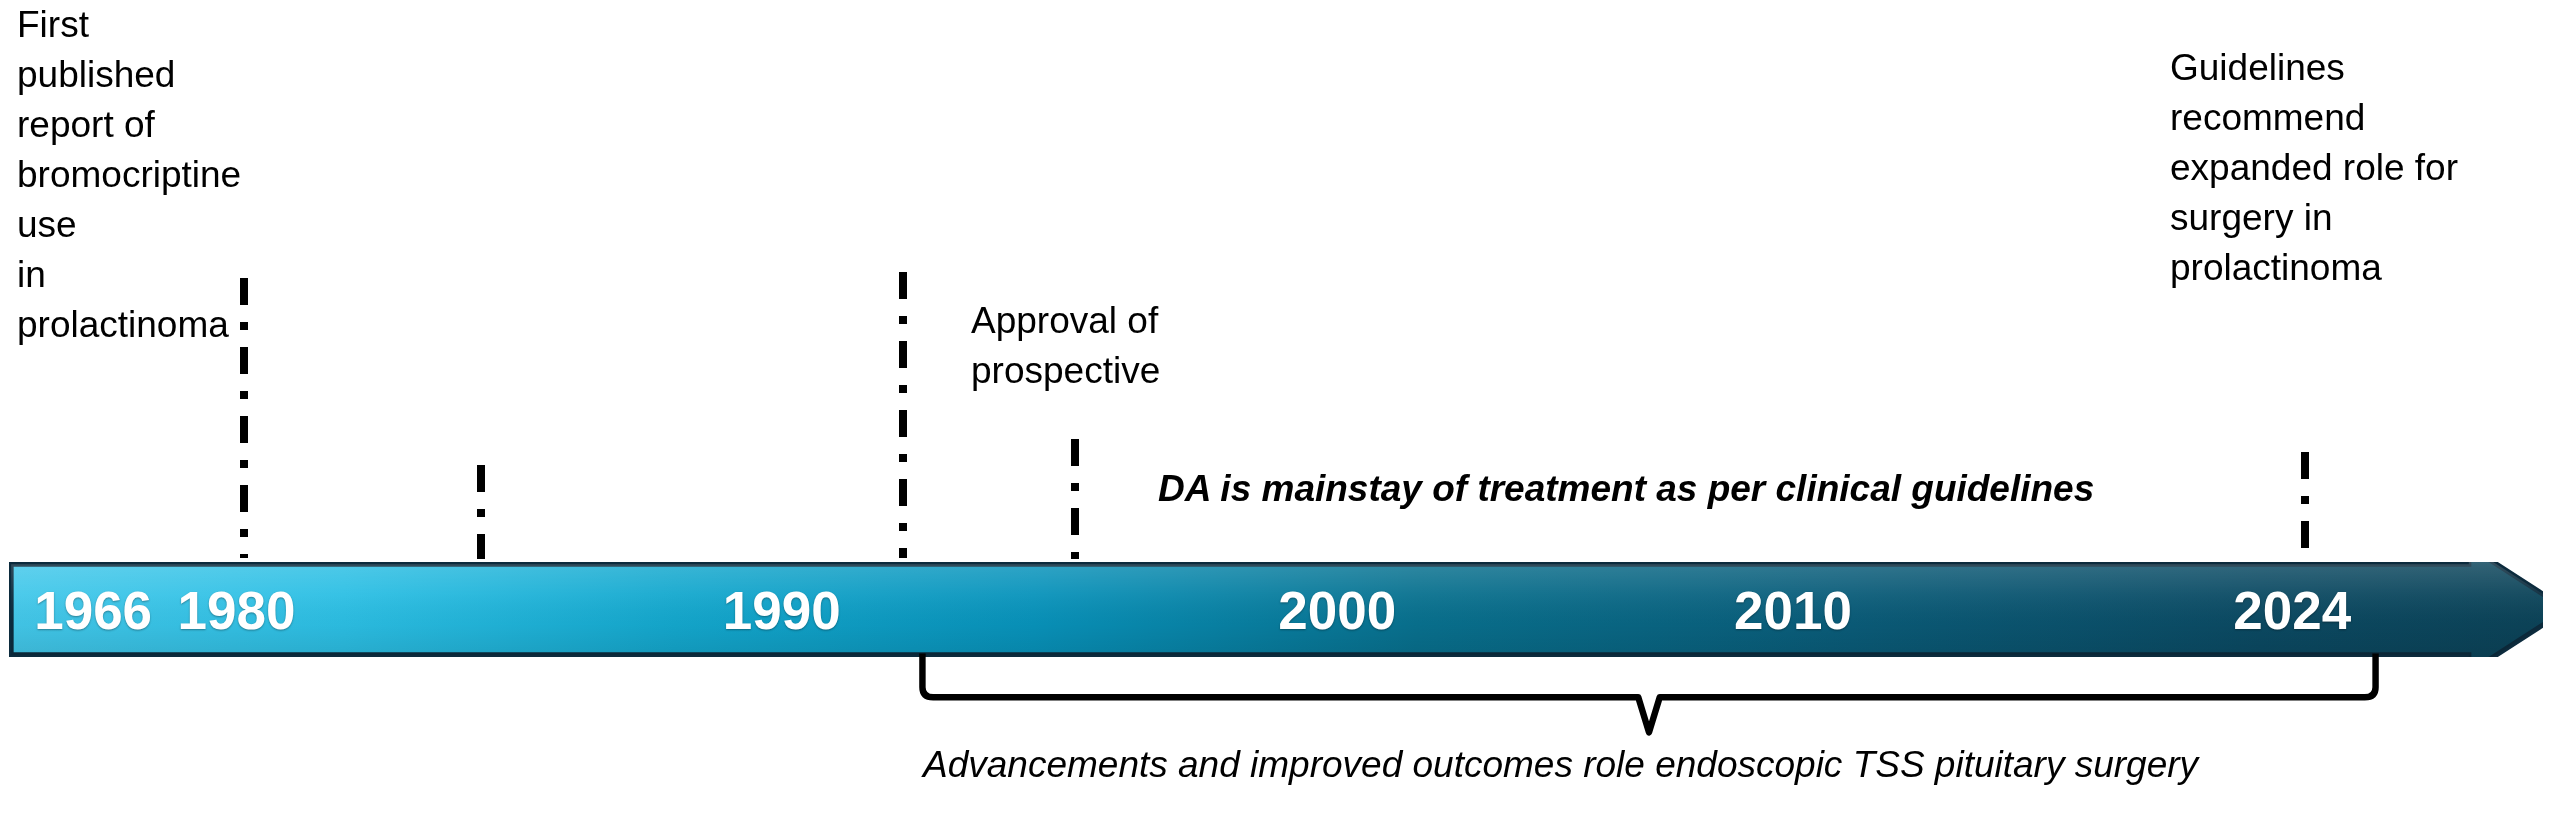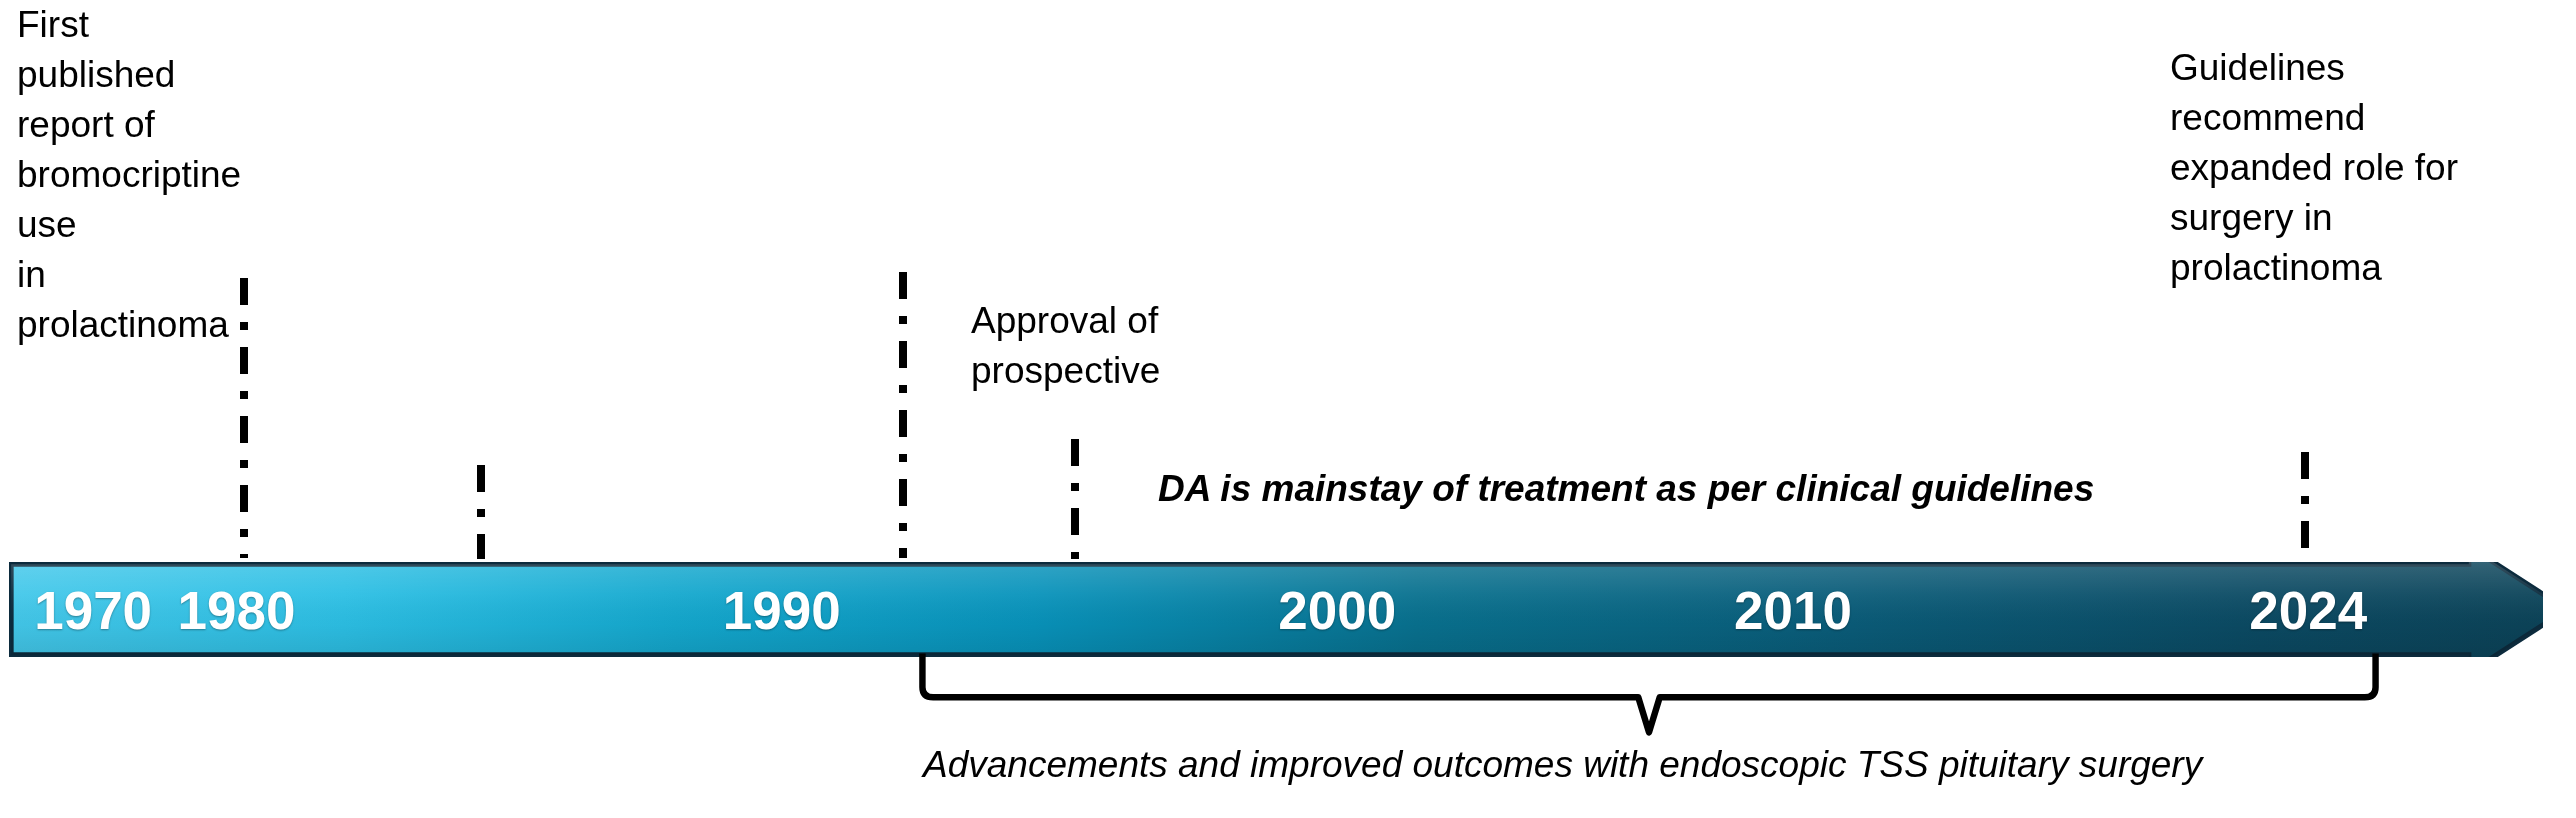--- a/index.html
+++ b/index.html
@@ -153,31 +153,31 @@
           <stop offset="62%" stop-color="#000000" stop-opacity="0.03"></stop>
           <stop offset="100%" stop-color="#000000" stop-opacity="0.14"></stop>
         </linearGradient>
       </defs>
       <path d="M3,3 L3438,3 L3438,-22 L3575,66.5 L3438,155 L3438,130 L3,130 Z" fill="url(#barGrad)" stroke="#0c2b3d" stroke-width="7" stroke-linejoin="miter"></path>
       <path d="M3,3 L3438,3 L3438,-22 L3575,66.5 L3438,155 L3438,130 L3,130 Z" fill="url(#barSheen)" stroke="none"></path>
     </svg>
   </div>
 
   <div class="tl-years">
-    <span class="yr" style="left:1.0%;">1970</span>
+    <span class="yr" style="left:1.0%;">1966</span>
     <span class="yr" style="left:6.6%;">1980</span>
     <span class="yr" style="left:27.9%;text-align:center;">1990</span>
     <span class="yr" style="left:49.6%;">2000</span>
     <span class="yr" style="left:67.4%;">2010</span>
-    <span class="yr" style="left:86.9%;margin-left:16px;">2024</span>
+    <span class="yr" style="left:86.9%;">2024</span>
   </div>
 
   <div class="brace">
     <svg viewBox="0 0 2050 120" preserveAspectRatio="none">
       <path d="M9,5 L9,52 Q9,66 24,66 L1010,66 L1025,115 L1040,66 L2026,66
                Q2041,66 2041,52 L2041,5" fill="none" stroke="#000000" stroke-width="9" stroke-linecap="butt" stroke-linejoin="round"></path>
     </svg>
   </div>
 
-  <div class="caption" style="left:923px; top:744px;">Advancements and improved outcomes with endoscopic TSS pituitary surgery</div>
+  <div class="caption" style="left:923px; top:744px;">Advancements and improved outcomes role endoscopic TSS pituitary surgery</div>
 
 </div>
 
 
 </body></html>

